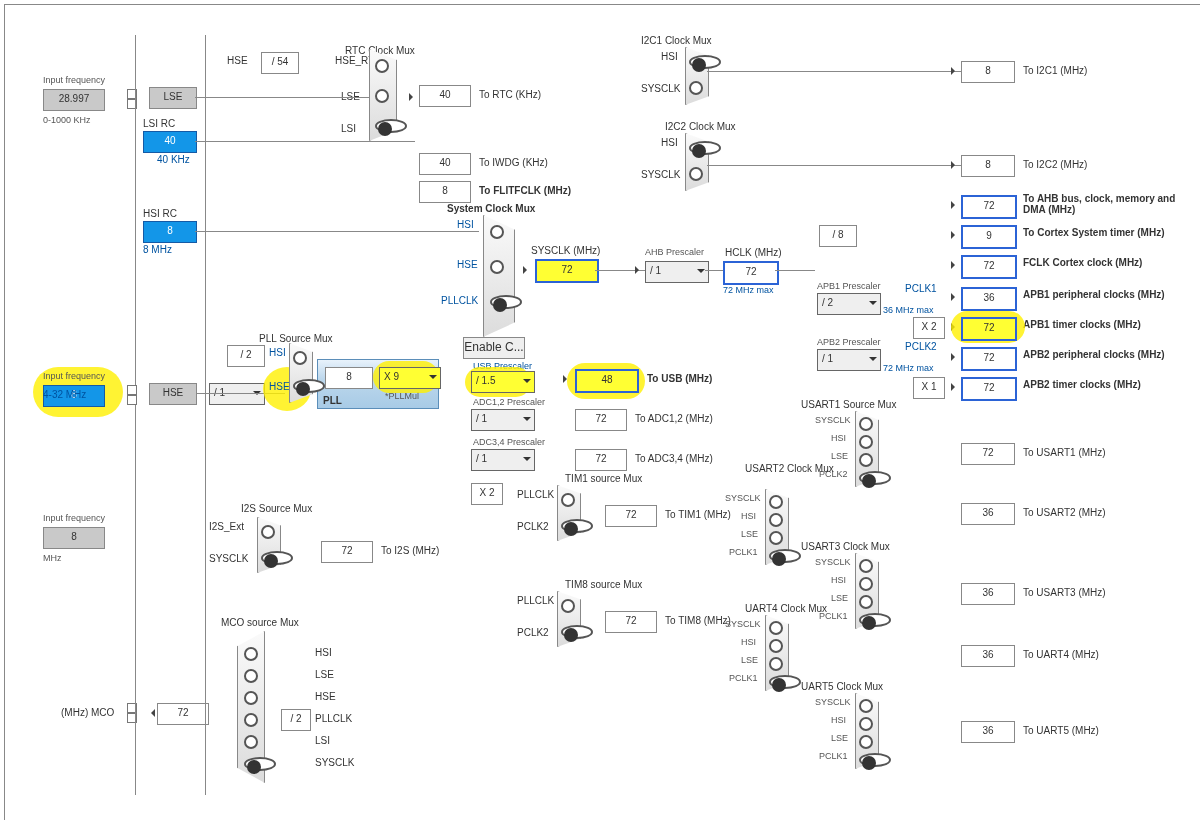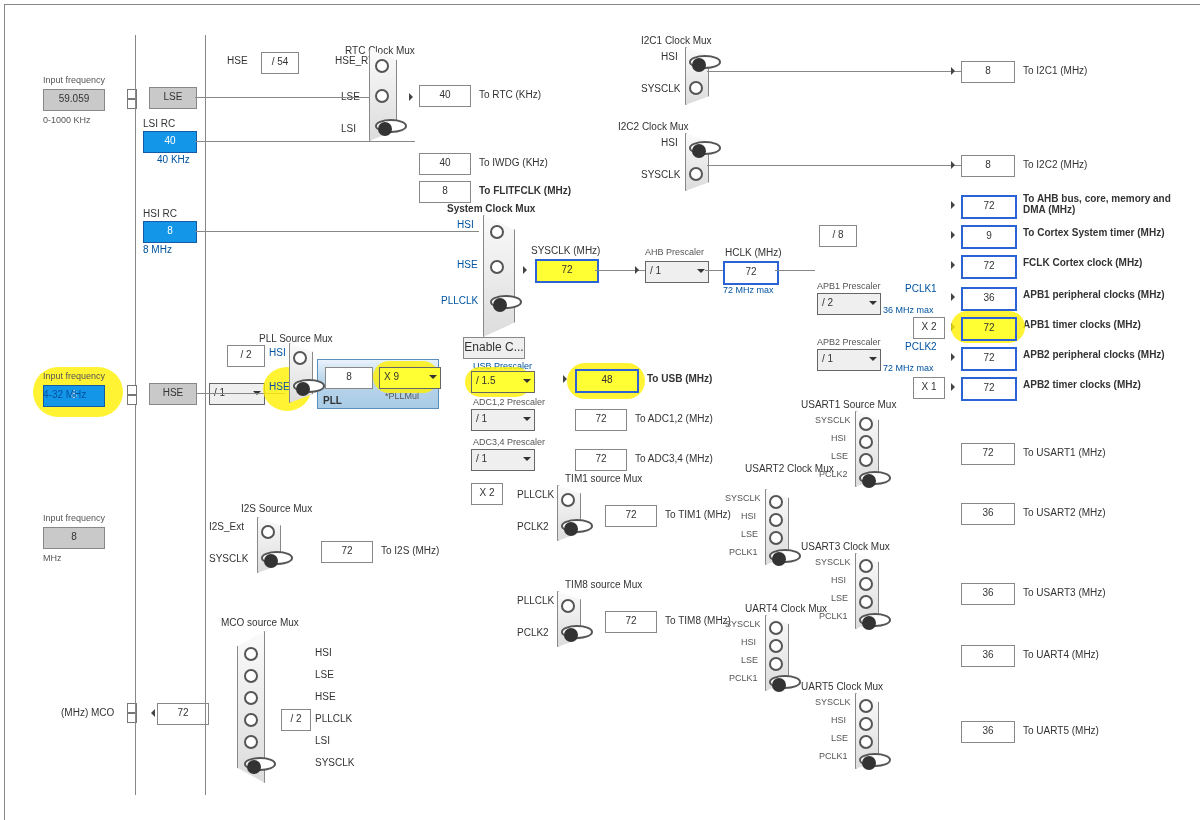--- a/index.html
+++ b/index.html
@@ -30,21 +30,21 @@
 .radio.sel::after{content:"";position:absolute;left:1px;top:1px;width:6px;height:6px;background:#333;border-radius:50%}
 .title{position:absolute;font-size:10px;color:#333}
 .boldlbl{font-weight:bold}
 .pin{position:absolute;width:8px;height:8px;border:1px solid #777;background:#fff}
 </style>
 </head>
 <body>
 <div id="stage">
 
 <div class="lbl small" style="left:38px;top:70px">Input frequency</div>
-<div class="box graybox" style="left:38px;top:84px;width:60px"><span>59.059</span></div>
+<div class="box graybox" style="left:38px;top:84px;width:60px"><span>28.997</span></div>
 <div class="lbl small" style="left:38px;top:110px">0-1000 KHz</div>
 <div class="pin" style="left:122px;top:84px"></div>
 <div class="pin" style="left:122px;top:94px"></div>
 <div class="box graybox" style="left:144px;top:82px;width:46px"><span>LSE</span></div>
 
 <div class="lbl" style="left:138px;top:113px">LSI RC</div>
 <div class="box hsibox" style="left:138px;top:126px;width:52px"><span>40</span></div>
 <div class="lbl blue" style="left:152px;top:149px">40 KHz</div>
 
 <div class="lbl" style="left:138px;top:203px">HSI RC</div>
@@ -129,21 +129,21 @@
 <div class="lbl" style="left:630px;top:448px">To ADC3,4 (MHz)</div>
 
 <div class="lbl small" style="left:640px;top:242px">AHB Prescaler</div>
 <div class="sel" style="left:640px;top:256px;width:44px"><span>/ 1</span></div>
 <div class="lbl" style="left:720px;top:242px">HCLK (MHz)</div>
 <div class="box bluebox" style="left:718px;top:256px;width:52px"><span>72</span></div>
 <div class="lbl blue small" style="left:718px;top:280px">72 MHz max</div>
 <div class="divbox" style="left:814px;top:220px"><span>/ 8</span></div>
 
 <div class="box bluebox" style="left:956px;top:190px;width:52px"><span>72</span></div>
-<div class="lbl boldlbl" style="left:1018px;top:188px;width:170px;white-space:normal">To AHB bus, core, memory and DMA (MHz)</div>
+<div class="lbl boldlbl" style="left:1018px;top:188px;width:170px;white-space:normal">To AHB bus, clock, memory and DMA (MHz)</div>
 <div class="box bluebox" style="left:956px;top:220px;width:52px"><span>9</span></div>
 <div class="lbl boldlbl" style="left:1018px;top:222px">To Cortex System timer (MHz)</div>
 <div class="box bluebox" style="left:956px;top:250px;width:52px"><span>72</span></div>
 <div class="lbl boldlbl" style="left:1018px;top:252px">FCLK Cortex clock (MHz)</div>
 
 <div class="lbl small" style="left:812px;top:276px">APB1 Prescaler</div>
 <div class="sel" style="left:812px;top:288px;width:44px"><span>/ 2</span></div>
 <div class="lbl blue" style="left:900px;top:278px">PCLK1</div>
 <div class="lbl blue small" style="left:878px;top:300px">36 MHz max</div>
 <div class="box bluebox" style="left:956px;top:282px;width:52px"><span>36</span></div>
@@ -165,21 +165,21 @@
 
 <div class="title" style="left:636px;top:30px">I2C1 Clock Mux</div>
 <div class="lbl" style="left:656px;top:46px">HSI</div>
 <div class="lbl" style="left:636px;top:78px">SYSCLK</div>
 <div class="mux" style="left:680px;top:42px;width:22px;height:56px;clip-path:polygon(0 0,100% 15%,100% 85%,0 100%)"></div>
 <div class="radio sel" style="left:684px;top:50px"></div>
 <div class="radio" style="left:684px;top:76px"></div>
 <div class="box" style="left:956px;top:56px;width:52px"><span>8</span></div>
 <div class="lbl" style="left:1018px;top:60px">To I2C1 (MHz)</div>
 
-<div class="title" style="left:613px;top:116px">I2C2 Clock Mux</div>
+<div class="title" style="left:660px;top:116px">I2C2 Clock Mux</div>
 <div class="lbl" style="left:656px;top:132px">HSI</div>
 <div class="lbl" style="left:636px;top:164px">SYSCLK</div>
 <div class="mux" style="left:680px;top:128px;width:22px;height:56px;clip-path:polygon(0 0,100% 15%,100% 85%,0 100%)"></div>
 <div class="radio sel" style="left:684px;top:136px"></div>
 <div class="radio" style="left:684px;top:162px"></div>
 <div class="box" style="left:956px;top:150px;width:52px"><span>8</span></div>
 <div class="lbl" style="left:1018px;top:154px">To I2C2 (MHz)</div>
 
 <div class="title" style="left:560px;top:468px">TIM1 source Mux</div>
 <div class="divbox" style="left:466px;top:478px;width:30px"><span>X 2</span></div>

